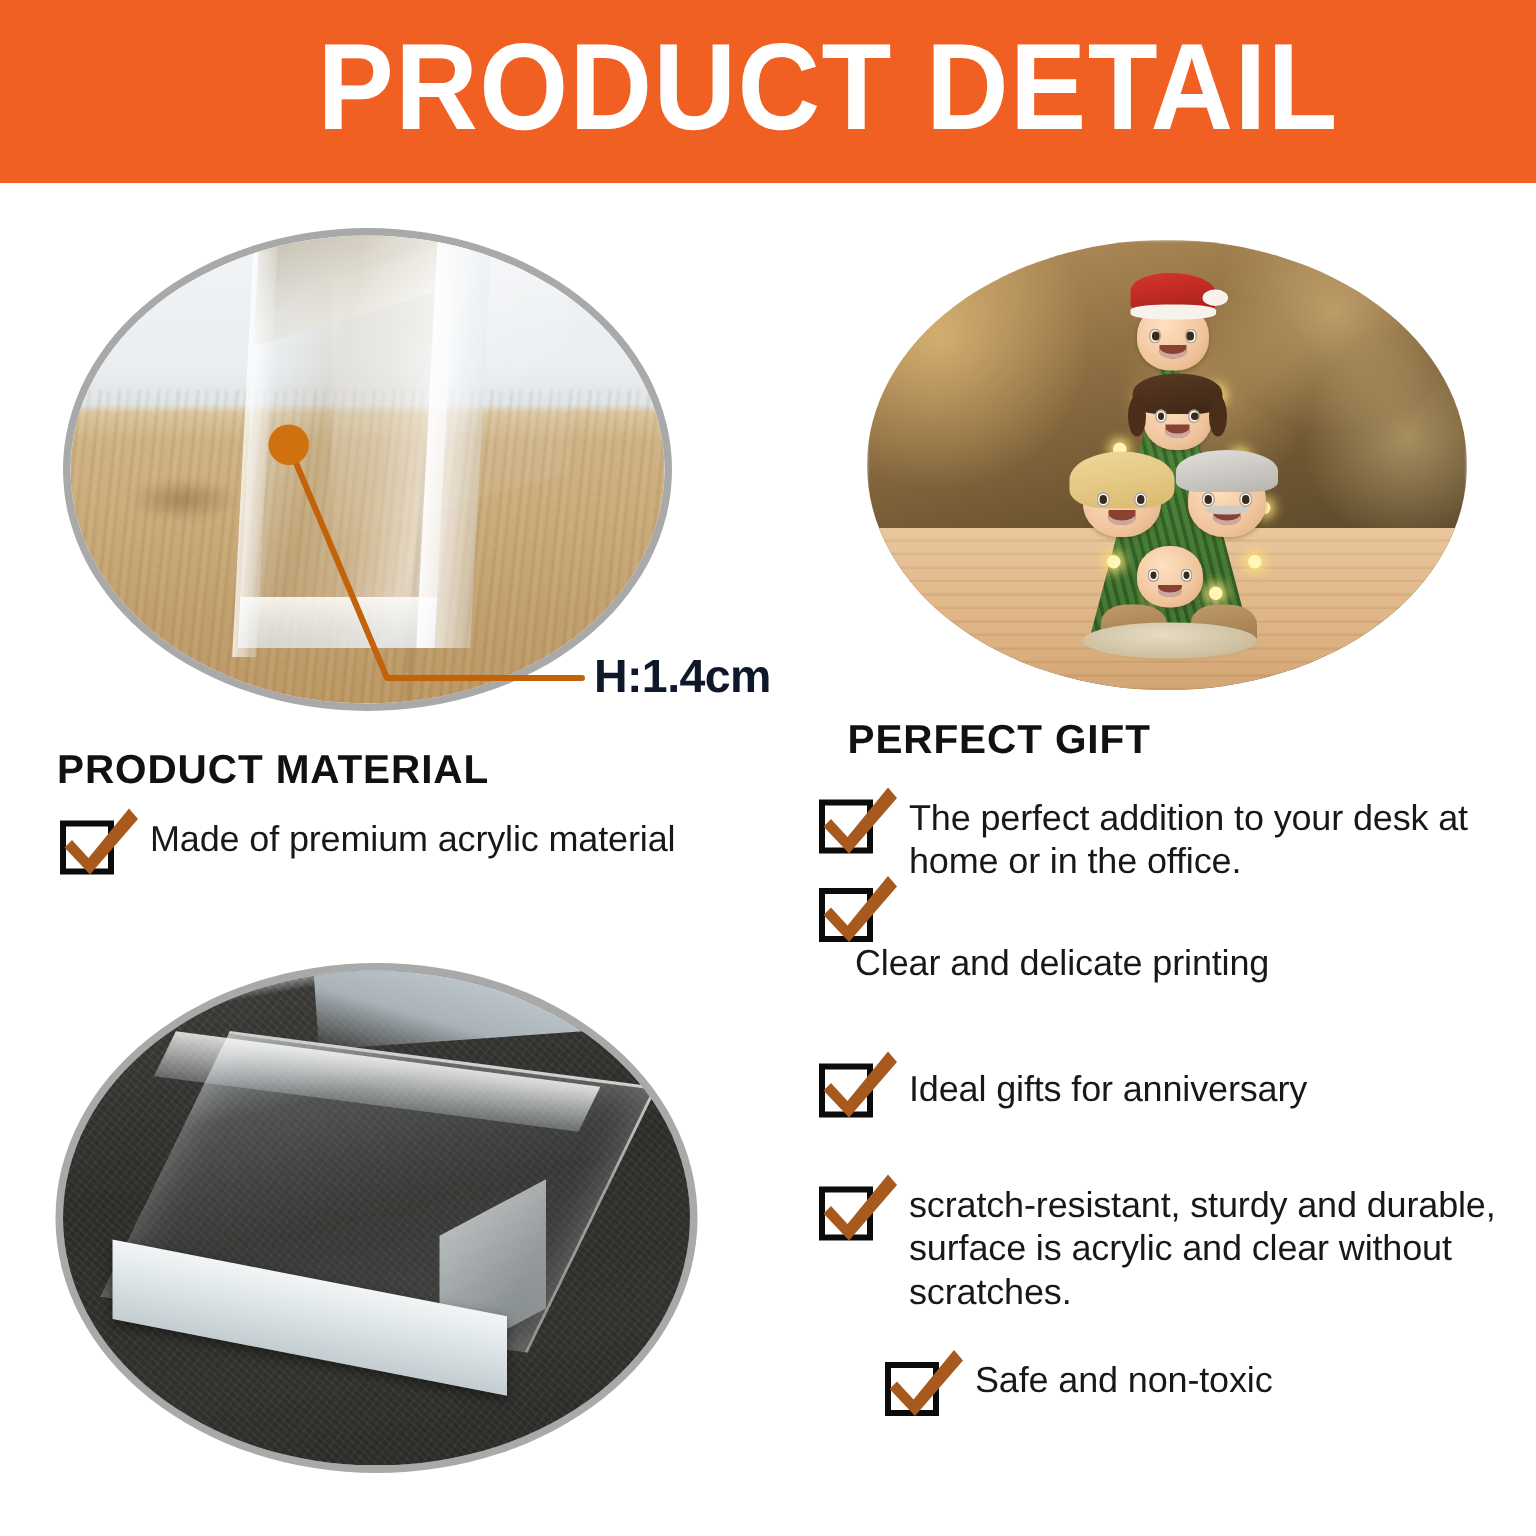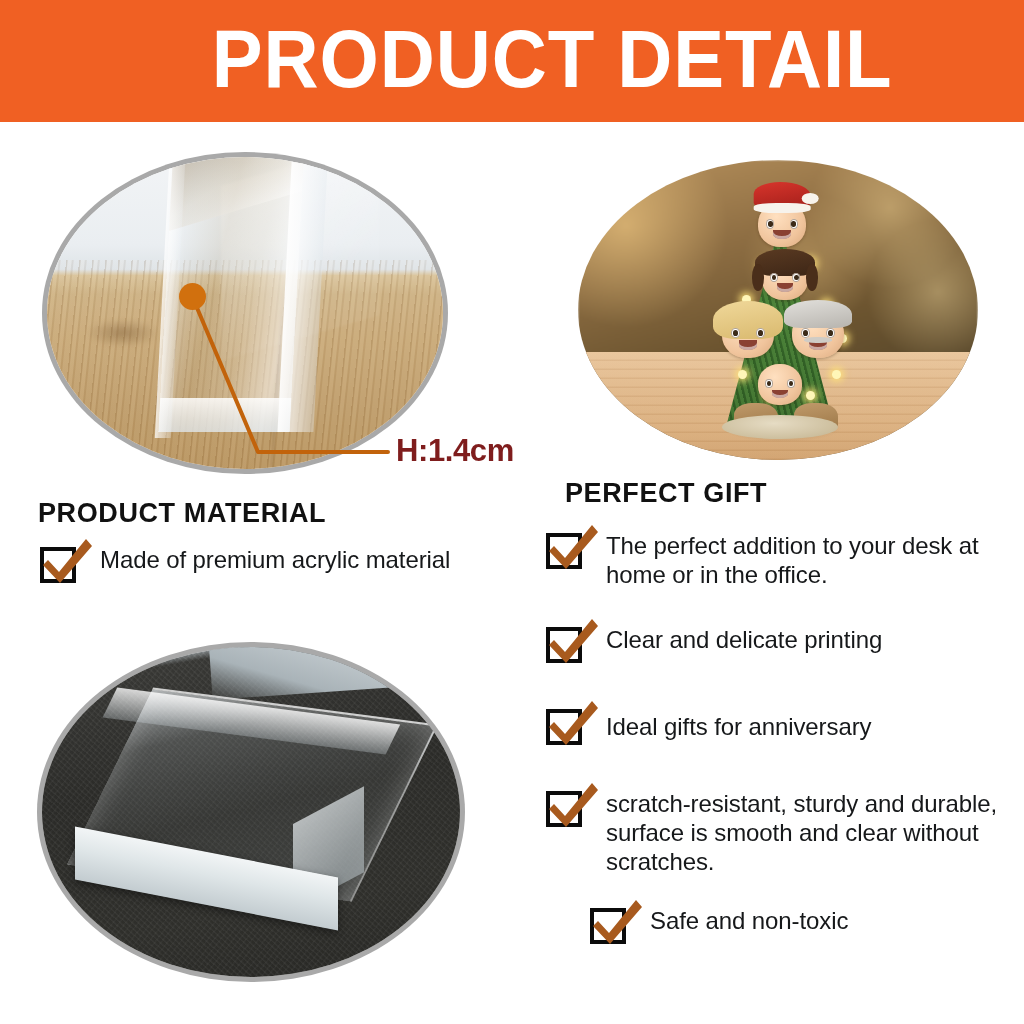--- a/index.html
+++ b/index.html
@@ -189,21 +189,21 @@
     left: 0;
     top: 0;
     width: 1024px;
     height: 1024px;
     pointer-events: none;
   }
   .annot-label {
     position: absolute;
     left: 396px;
     top: 433px;
-    color: #7f1d1d;
+    color: #0f172a;
     font-family: "Liberation Sans", sans-serif;
     font-weight: bold;
     font-size: 31px;
     letter-spacing: -0.4px;
     white-space: nowrap;
   }
 
   
   #oval-product-photo {
     left: 578px;
@@ -489,21 +489,21 @@
     font-family: "Liberation Sans", sans-serif;
     font-size: 24px;
     line-height: 29px;
     color: #16181a;
     letter-spacing: -0.1px;
   }
 
   #feature-left-0 { left: 40px; top: 545px; width: 470px; }
 
   #feature-right-0 { left: 546px; top: 531px; width: 455px; }
-  #feature-right-1 { left: 546px; top: 625px; width: 455px; }
+  #feature-right-1 { left: 546px; top: 590px; width: 455px; flex-direction: column; }
   #feature-right-2 { left: 546px; top: 707px; width: 455px; align-items: center; }
   #feature-right-3 { left: 546px; top: 789px; width: 460px; }
   #feature-right-4 { left: 546px; top: 906px; width: 455px; padding-left: 44px; }
 </style>
 </head>
 <body>
 
 <div class="header-banner">
   <div class="header-title">PRODUCT DETAIL</div>
 </div>
@@ -636,21 +636,21 @@
   </span>
   <span class="feature-text">Ideal gifts for anniversary</span>
 </div>
 
 <div class="feature-row" id="feature-right-3">
   <span class="checkbox">
     <svg viewBox="0 0 56 52" aria-hidden="true">
       <path d="M8 25 L19 37 L46 4 L52 11 L20 48 L3 30 Z" fill="#A85A1E"></path>
     </svg>
   </span>
-  <span class="feature-text">scratch-resistant, sturdy and durable, surface is smooth and clear without scratches.</span>
+  <span class="feature-text">scratch-resistant, sturdy and durable, surface is acrylic and clear without scratches.</span>
 </div>
 
 <div class="feature-row" id="feature-right-4">
   <span class="checkbox">
     <svg viewBox="0 0 56 52" aria-hidden="true">
       <path d="M8 25 L19 37 L46 4 L52 11 L20 48 L3 30 Z" fill="#A85A1E"></path>
     </svg>
   </span>
   <span class="feature-text">Safe and non-toxic</span>
 </div>

